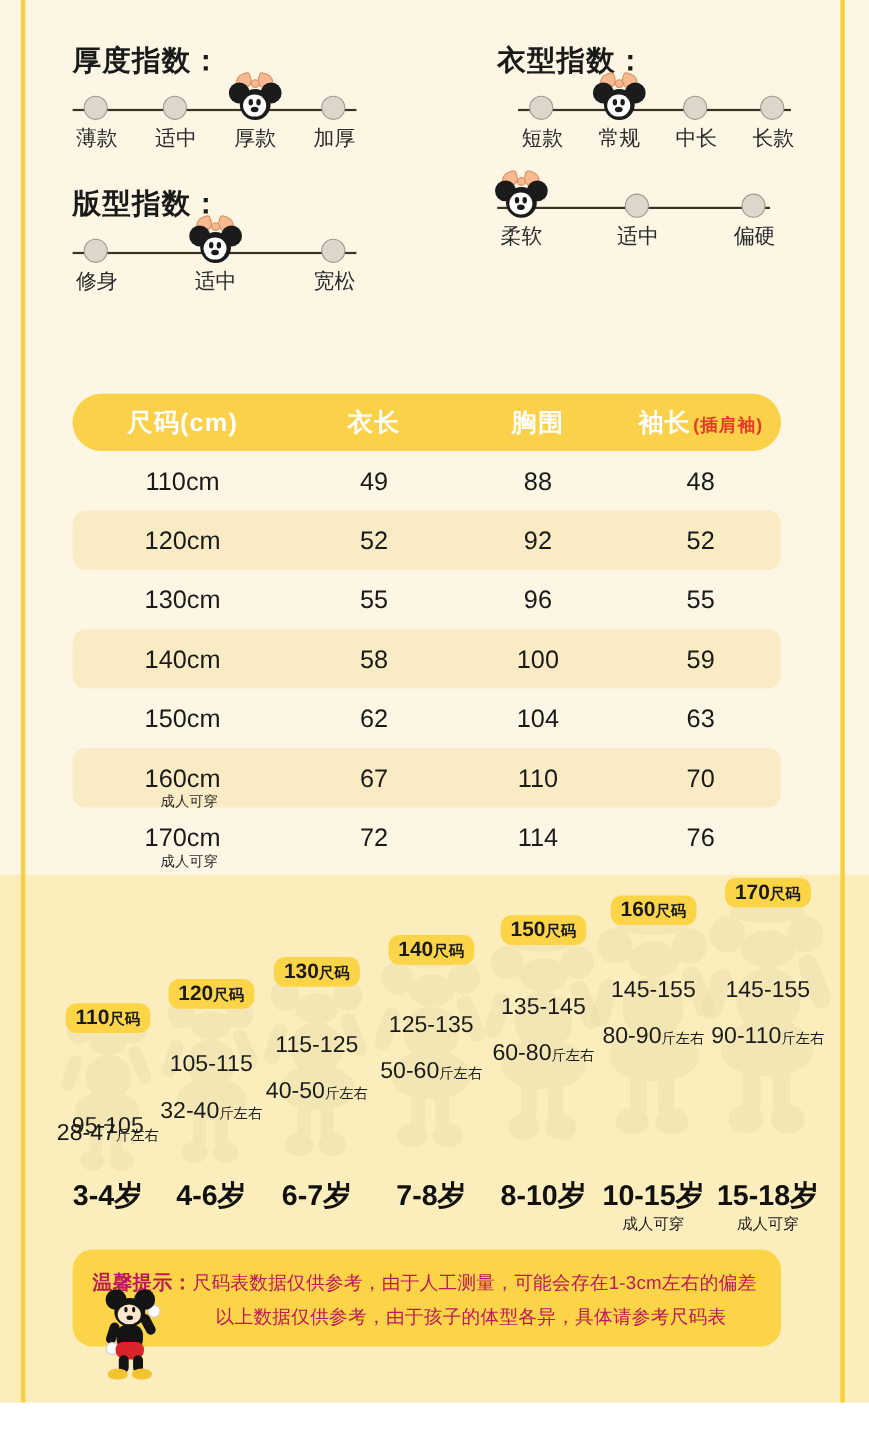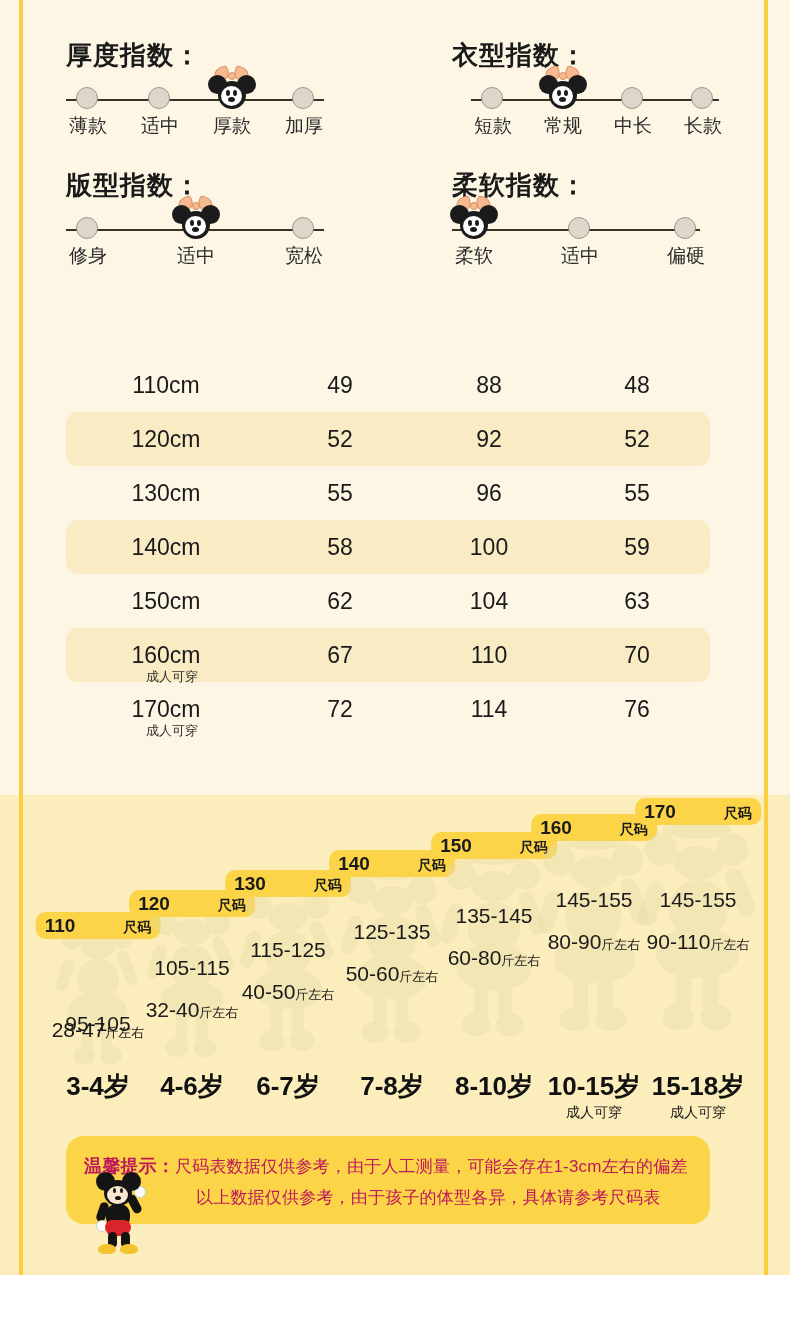--- a/index.html
+++ b/index.html
@@ -291,21 +291,21 @@
   }
   .size-badge {
     background: #fbd447;
     border-radius: 10px;
     padding: 4px 9px;
     font-size: 19px;
     font-weight: bold;
     color: #1a1a1a;
     line-height: 1;
   }
-  .size-badge .sfx { font-size: 14px; padding-left: 48px; }
+  .size-badge .sfx { font-size: 14px; }
 
   .height-range {
     position: absolute;
     left: 50%;
     transform: translateX(-50%);
     font-size: 21px;
     color: #1a1a1a;
     white-space: nowrap;
     font-weight: 500;
   }
@@ -544,21 +544,20 @@
             </div>
             <div class="tick-label">适中</div>
           </div>
           <div class="tick" style="left: 238px;">
             <div class="dot"></div>
             <div class="tick-label">宽松</div>
           </div>
         </div>
       </div>
       <div class="index-block" style="left: 452px; top: 168px;">
-        <div class="index-title">柔软指数：</div>
         <div class="scale" style="width: 248px;">
           <div class="scale-line" style="left: 0px; width: 248px;"></div>
           <div class="tick" style="left: 22px;">
             <div class="minnie">
               <div class="m-bow-l"></div>
               <div class="m-bow-r"></div>
               <div class="m-bow-knot"></div>
               <div class="m-ear l"></div>
               <div class="m-ear r"></div>
               <div class="m-head"></div>
@@ -575,20 +574,26 @@
           </div>
           <div class="tick" style="left: 234px;">
             <div class="dot"></div>
             <div class="tick-label">偏硬</div>
           </div>
         </div>
       </div>
     </div>
 
   <div class="size-table">
+    <div class="st-head">
+      <div class="cell c0">尺码(cm)</div>
+      <div class="cell c1">衣长</div>
+      <div class="cell c2">胸围</div>
+      <div class="cell c3"><span>袖长</span><span class="sub">(插肩袖)</span></div>
+    </div>
     <div id="size-rows">
         <div class="st-row">
           <div class="cell c0 cell-stack"><span>110cm</span></div>
           <div class="cell c1">49</div>
           <div class="cell c2">88</div>
           <div class="cell c3">48</div>
         </div>
         <div class="st-row alt">
           <div class="cell c0 cell-stack"><span>120cm</span></div>
           <div class="cell c1">52</div>

